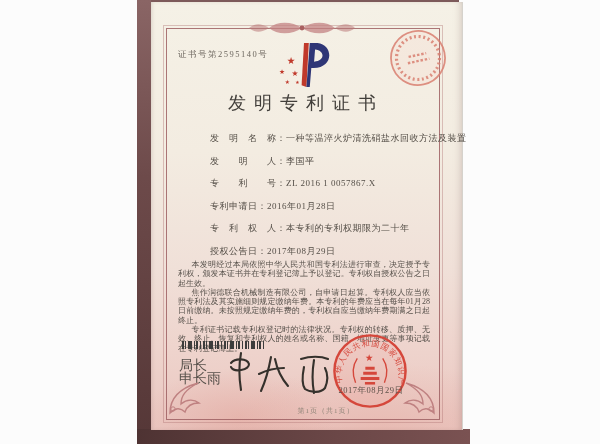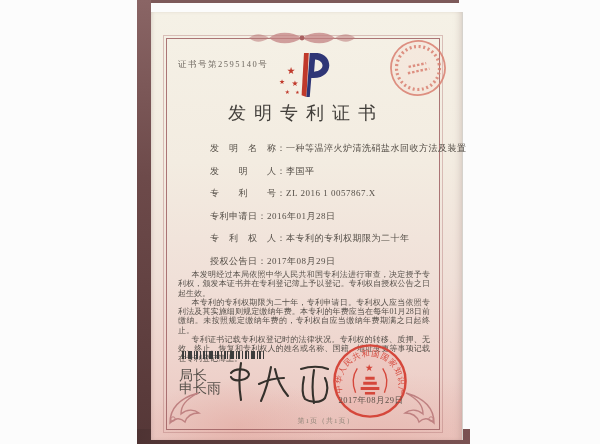--- a/index.html
+++ b/index.html
@@ -5,21 +5,21 @@
   html,body{margin:0;padding:0;background:#ffffff;}
   .stage{position:relative;width:600px;height:444px;background:#fcfcfc;overflow:hidden;
          font-family:"Liberation Serif","DejaVu Serif",serif;}
   
   .cover-left{position:absolute;left:137px;top:0;width:14px;height:444px;
               background:linear-gradient(180deg,#8a6565 0%,#6d4a4a 40%,#553737 100%);}
   .cover-bottom{position:absolute;left:137px;top:429px;width:333px;height:15px;
               background:linear-gradient(90deg,#4e3333,#6b4747 60%,#7a5252);}
   .cover-top{position:absolute;left:151px;top:0;width:308px;height:3px;background:#7d5a5a;}
   
-  .paper{position:absolute;left:151px;top:12px;width:311px;height:428px;
+  .paper{position:absolute;left:151px;top:2px;width:311px;height:428px;
          background:
            radial-gradient(140px 70px at 28% 97%, rgba(224,158,148,0.45), transparent 70%),
            radial-gradient(220px 90px at 75% 99%, rgba(228,168,158,0.38), transparent 70%),
            linear-gradient(180deg,#f5f1e6 0%,#f3ece1 35%,#f0e0d8 62%,#eed3cc 82%,#eac6c0 100%);
          border-right:1px solid #d5d2cc;
          box-shadow:inset -7px 0 9px -7px rgba(120,90,90,0.35), inset 2px 0 4px -2px rgba(90,60,60,0.25);}
   
   .frame{position:absolute;left:15px;top:26px;width:272px;height:390px;
          border:1.4px solid rgba(158,95,97,0.85);}
   .frame::before{content:"";position:absolute;inset:-4px;border:1px solid rgba(175,115,115,0.40);}
@@ -112,21 +112,21 @@
       <div class="frow">
         <span class="lab">专　利　权　人：</span><span class="val">本专利的专利权期限为二十年</span>
       </div>
       <div class="frow">
         <span class="lab">授权公告日：</span><span class="val">2017年08月29日</span>
       </div>
     </div>
 
     <div class="paras">
       <p>本发明经过本局依照中华人民共和国专利法进行审查，决定授予专利权，颁发本证书并在专利登记簿上予以登记。专利权自授权公告之日起生效。</p>
-      <p>本专利的专利权期限为二十年，专利申请日。专利权人应当依照专利法及其实施细则规定缴纳年费。本专利的年费应当在每年01月28日前缴纳。未按照规定缴纳年费的，专利权自应当缴纳年费期满之日起终止。</p>
+      <p>焦作润德联合机械制造有限公司，自申请日起算。专利权人应当依照专利法及其实施细则规定缴纳年费。本专利的年费应当在每年01月28日前缴纳。未按照规定缴纳年费的，专利权自应当缴纳年费期满之日起终止。</p>
       <p>专利证书记载专利权登记时的法律状况。专利权的转移、质押、无效、终止、恢复和专利权人的姓名或名称、国籍、地址变更等事项记载在专利登记簿上。</p>
     </div>
 
     <div class="barcode"></div>
 
     <div class="director">
       <div>局长</div>
       <div>申长雨</div>
     </div>
 

